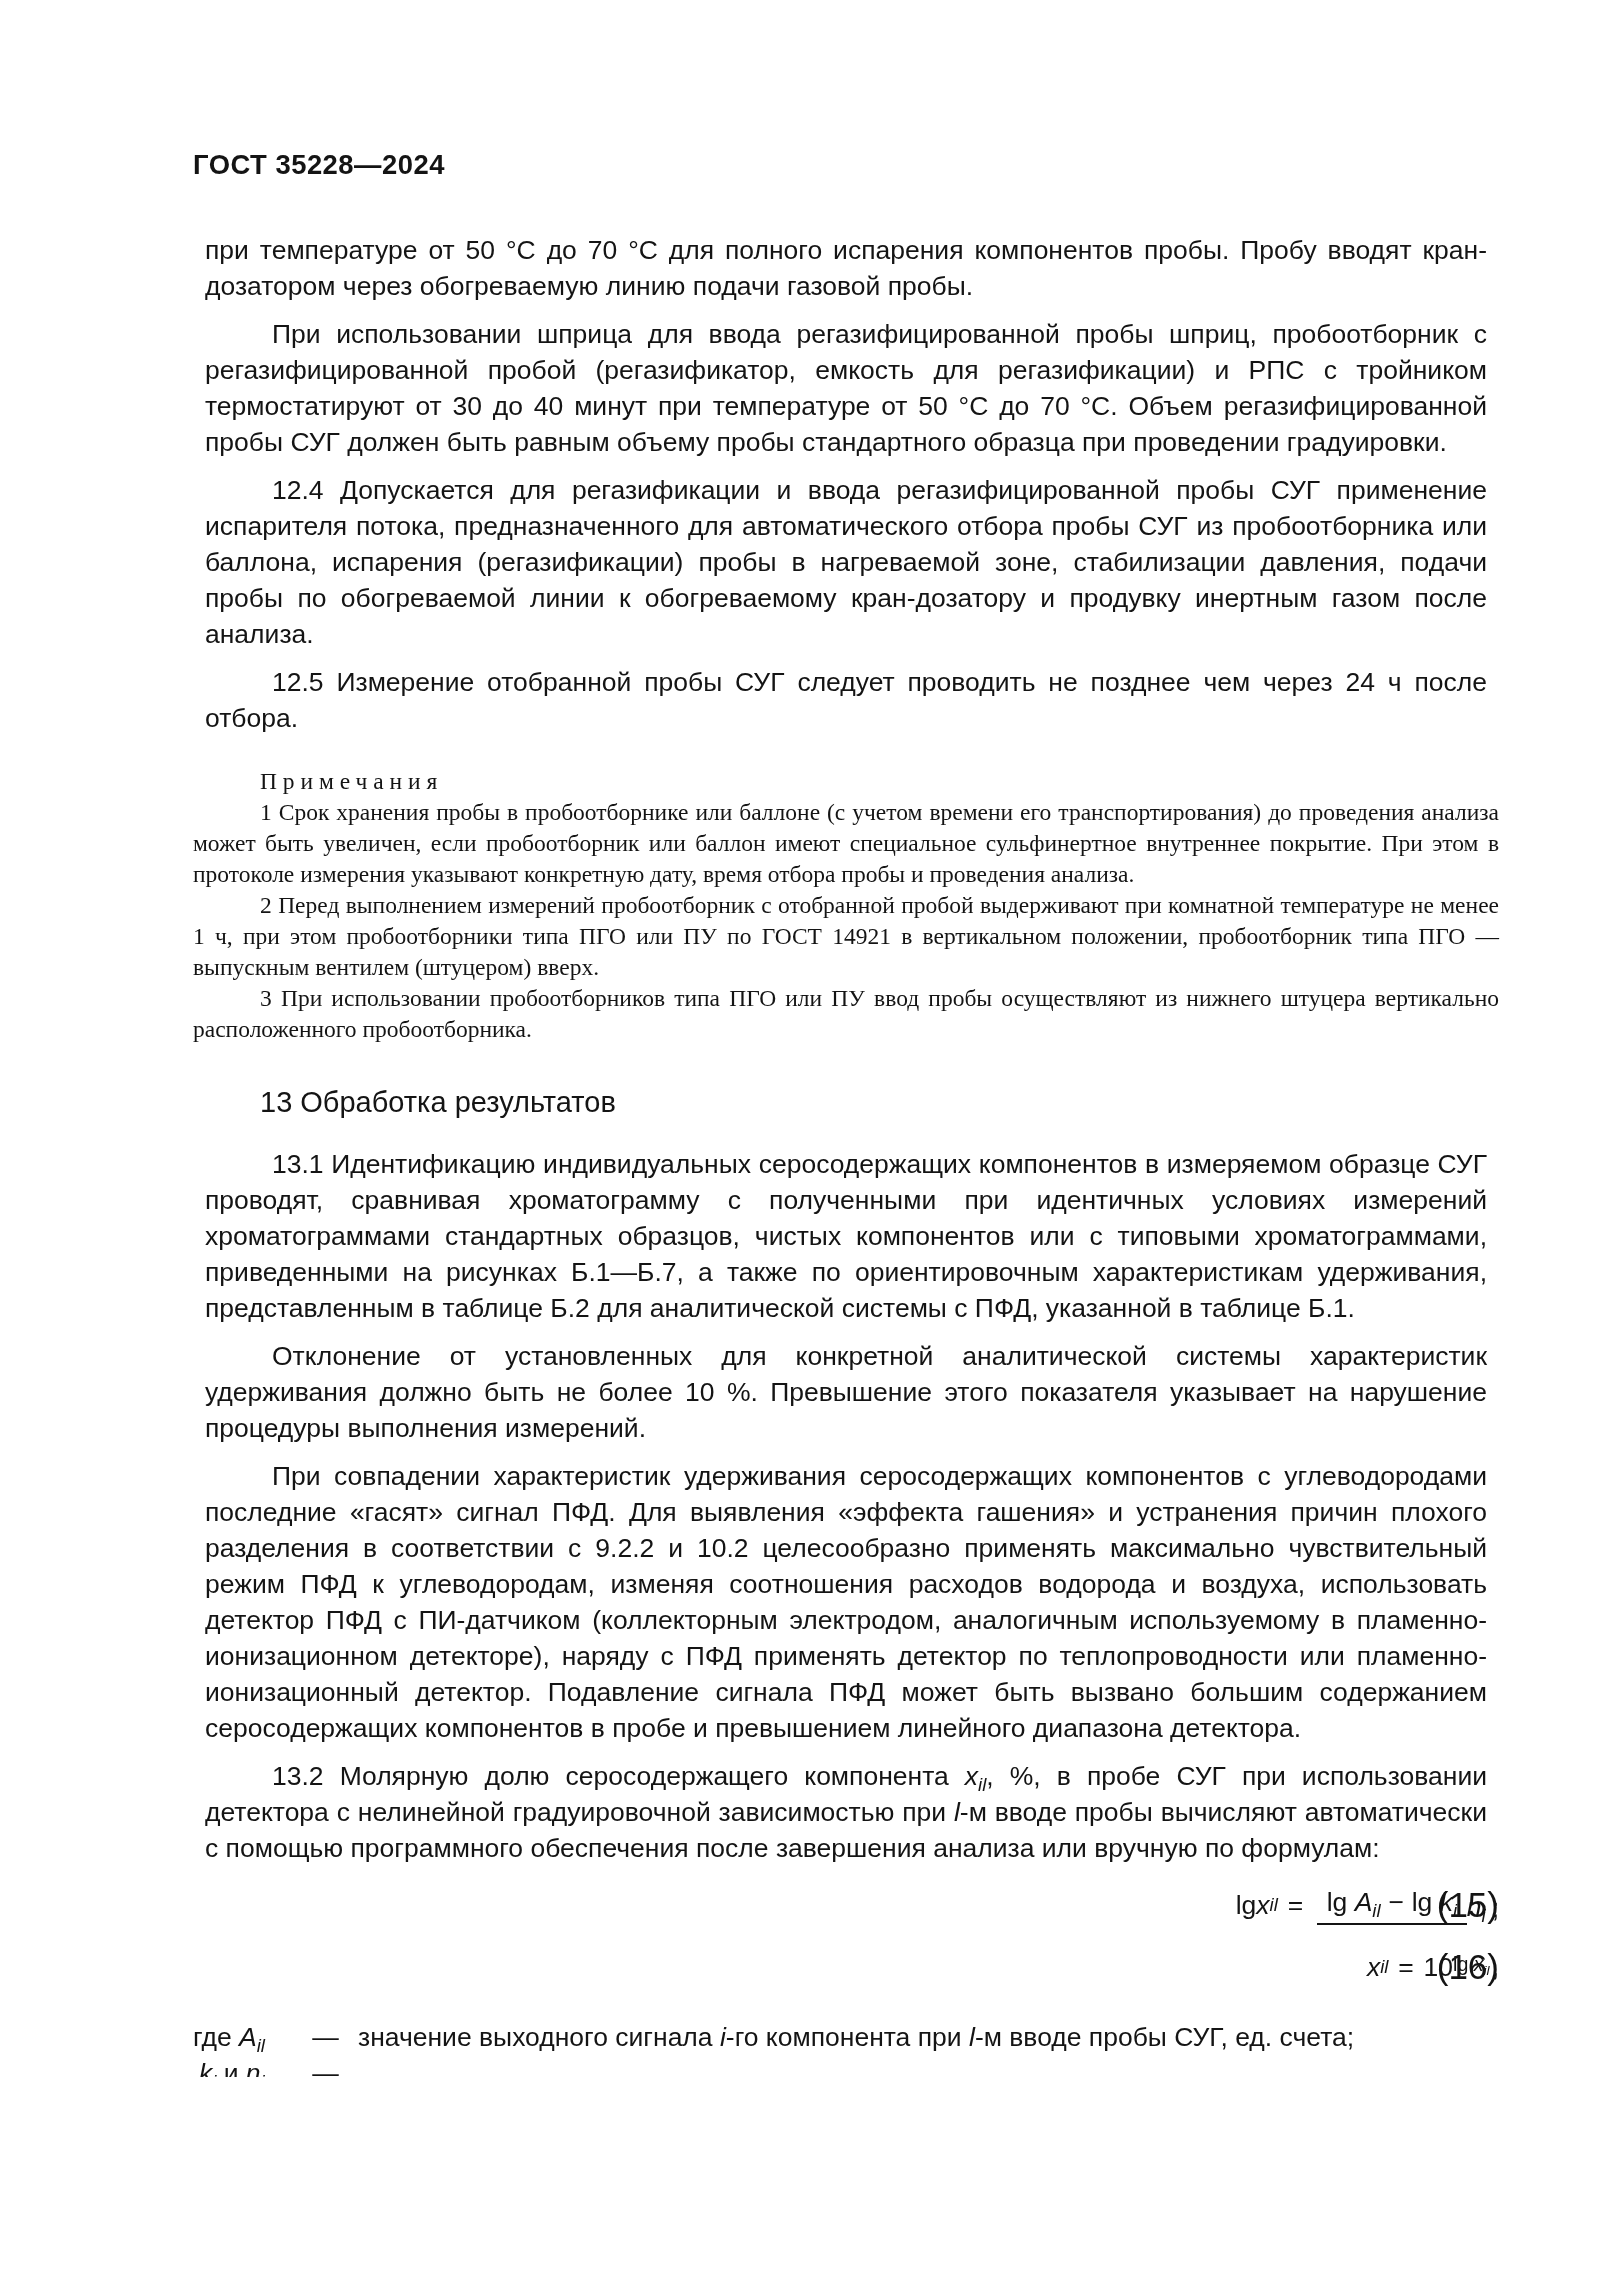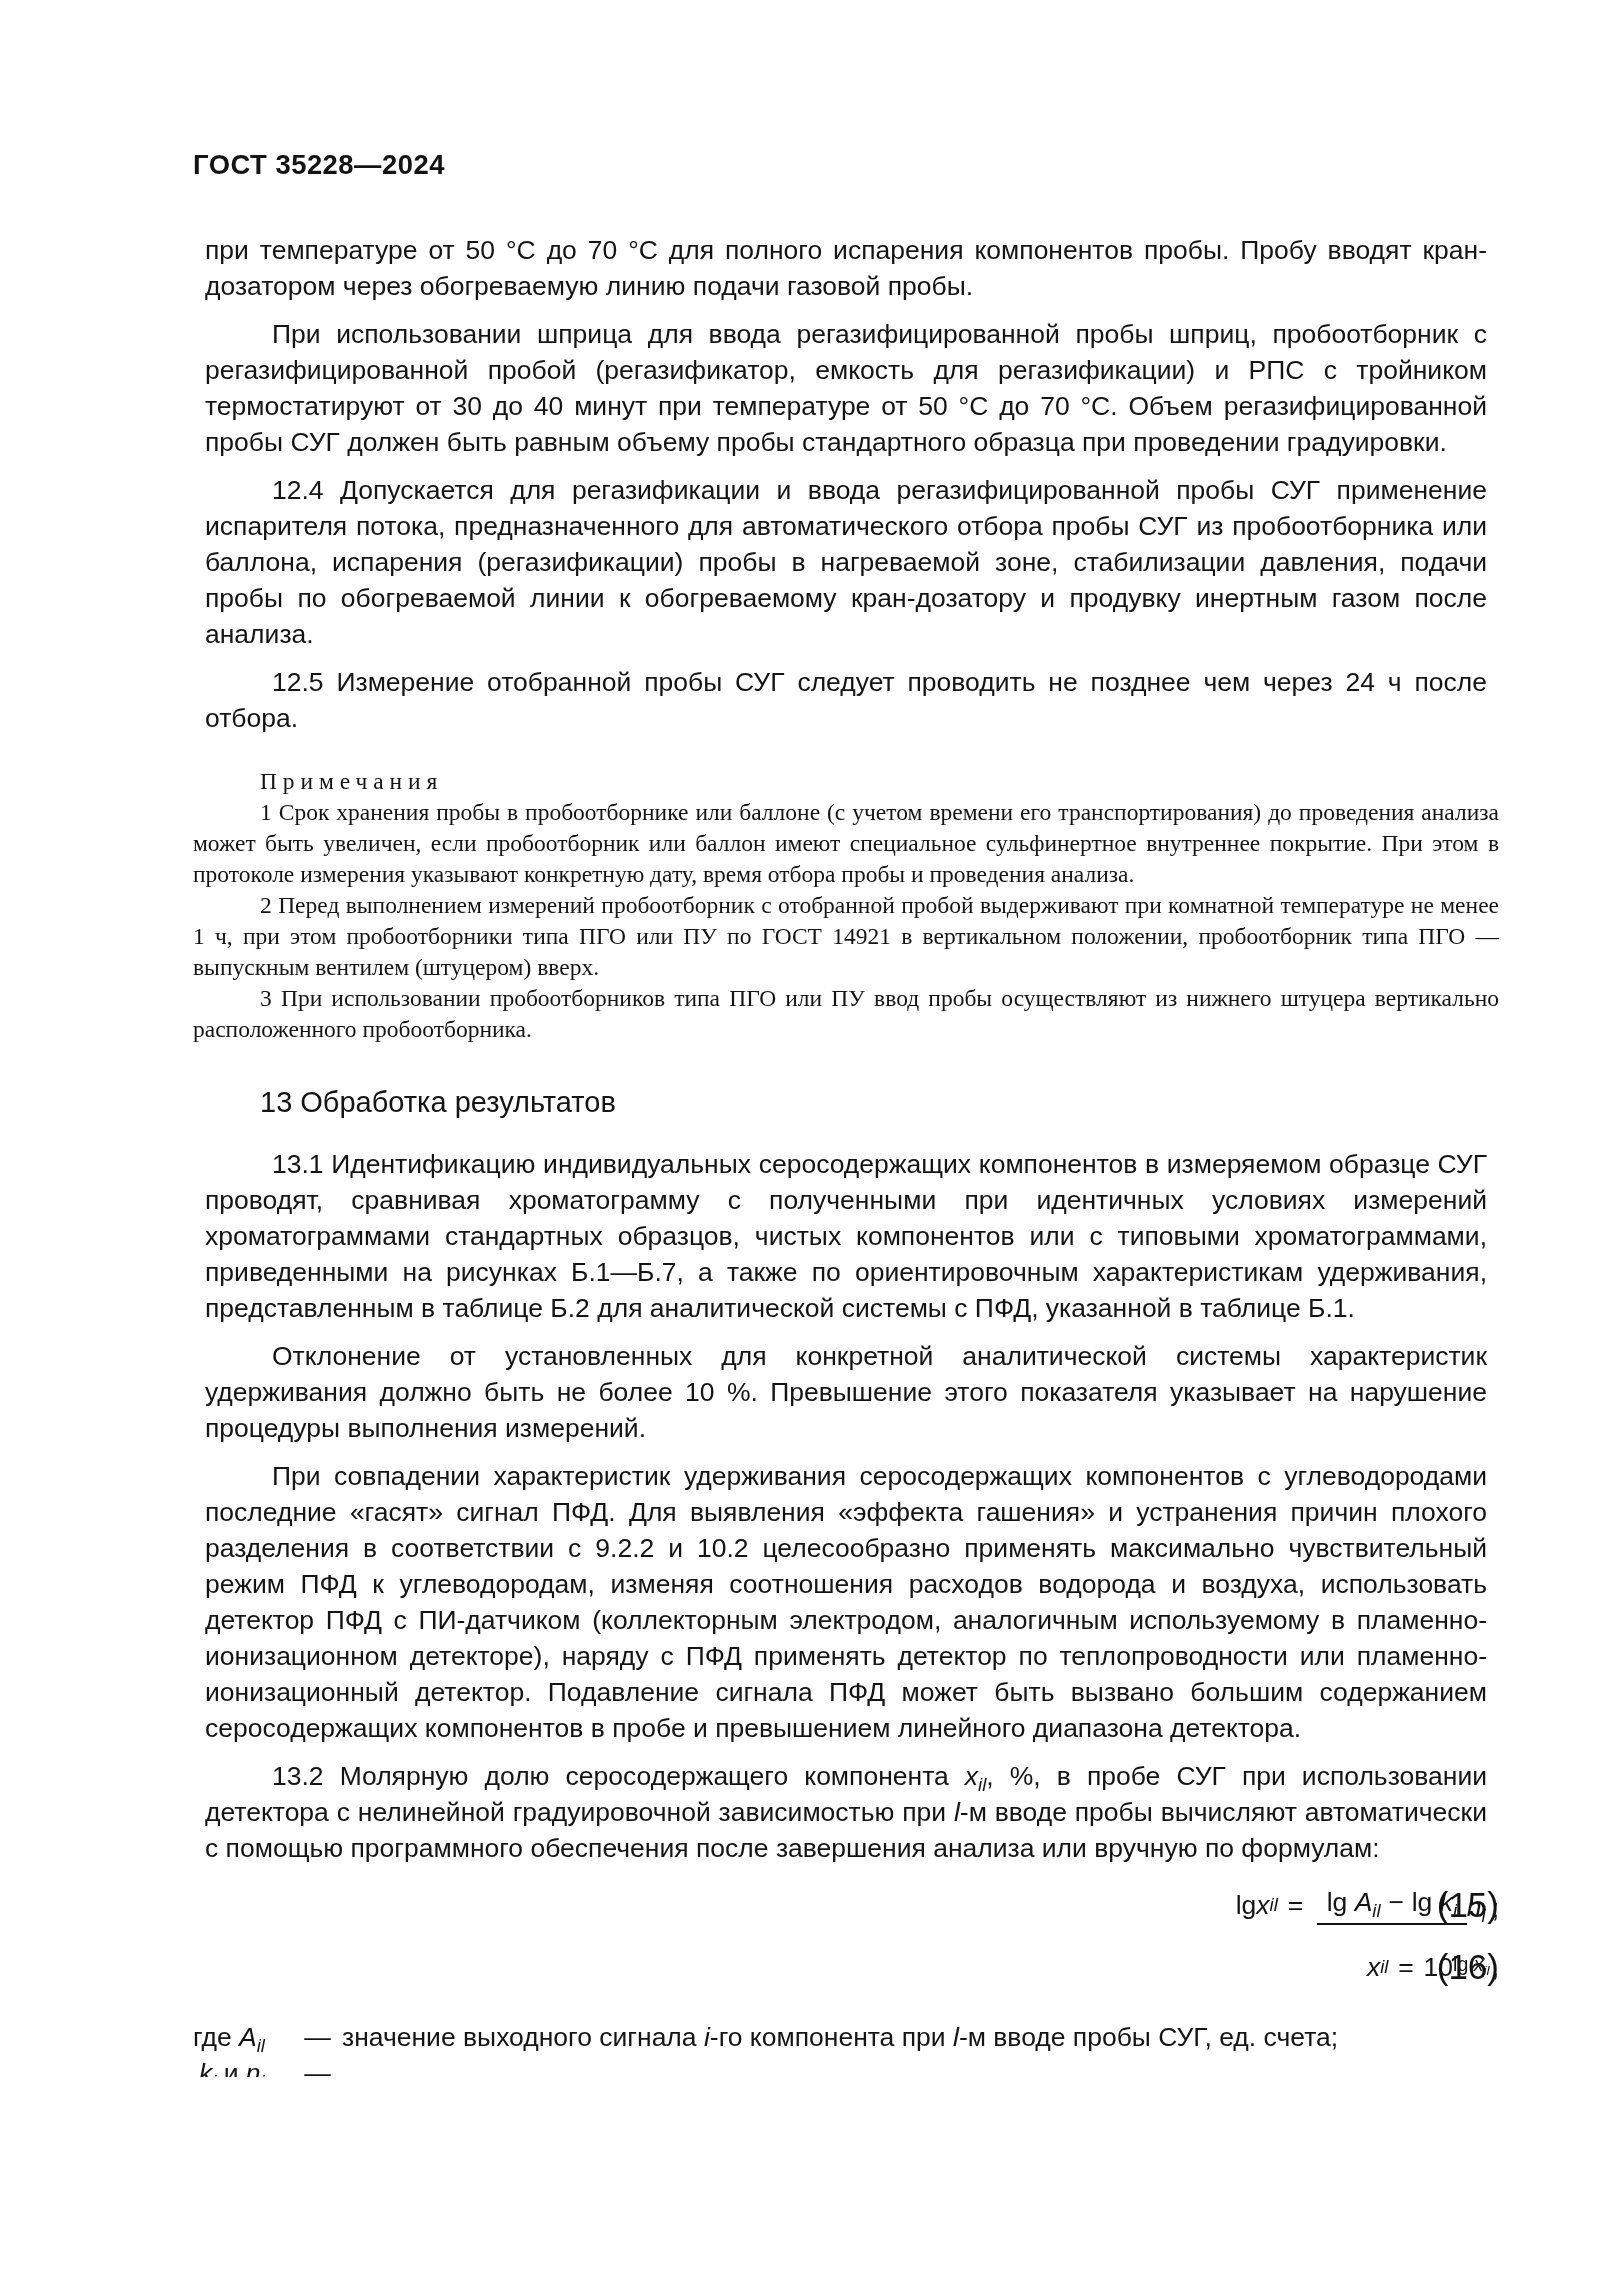--- a/index.html
+++ b/index.html
@@ -57,21 +57,21 @@
   .formula-row.f16{margin-top:25.5px;}
   .f-expr{display:inline-flex;align-items:center;}
   .f-eq{margin:0 9.8px;}
   .frac{display:inline-flex;flex-direction:row;align-items:center;margin:0 3.9px;}
   .frac .num{border-bottom:2.5px solid #141414;padding:0 9.8px 3.9px 9.8px;white-space:nowrap;}
   .frac .den{padding-top:3.9px;}
   .op{margin:0 7.8px;}
   .punct{align-self:flex-end;margin-left:2px;}
   .f-label{position:absolute;right:0;top:50%;transform:translateY(-50%);font-size:35px;}
   .where{margin-top:35px;font-size:26.5px;line-height:36px;}
-  .where-row{display:flex;}
+  .where-row{display:flex;gap:8px;}
   .where-term{flex:0 0 100px;white-space:nowrap;}
   .where-row.second .where-term{padding-left:5.9px;box-sizing:border-box;}
   .where-dash{flex:0 0 49px;text-align:center;}
   .where-text{flex:1;text-align:justify;}
   .page-number{margin-top:19.6px;font-size:26.5px;}
 </style>
 </head>
 <body>
 
 <div class="page">

